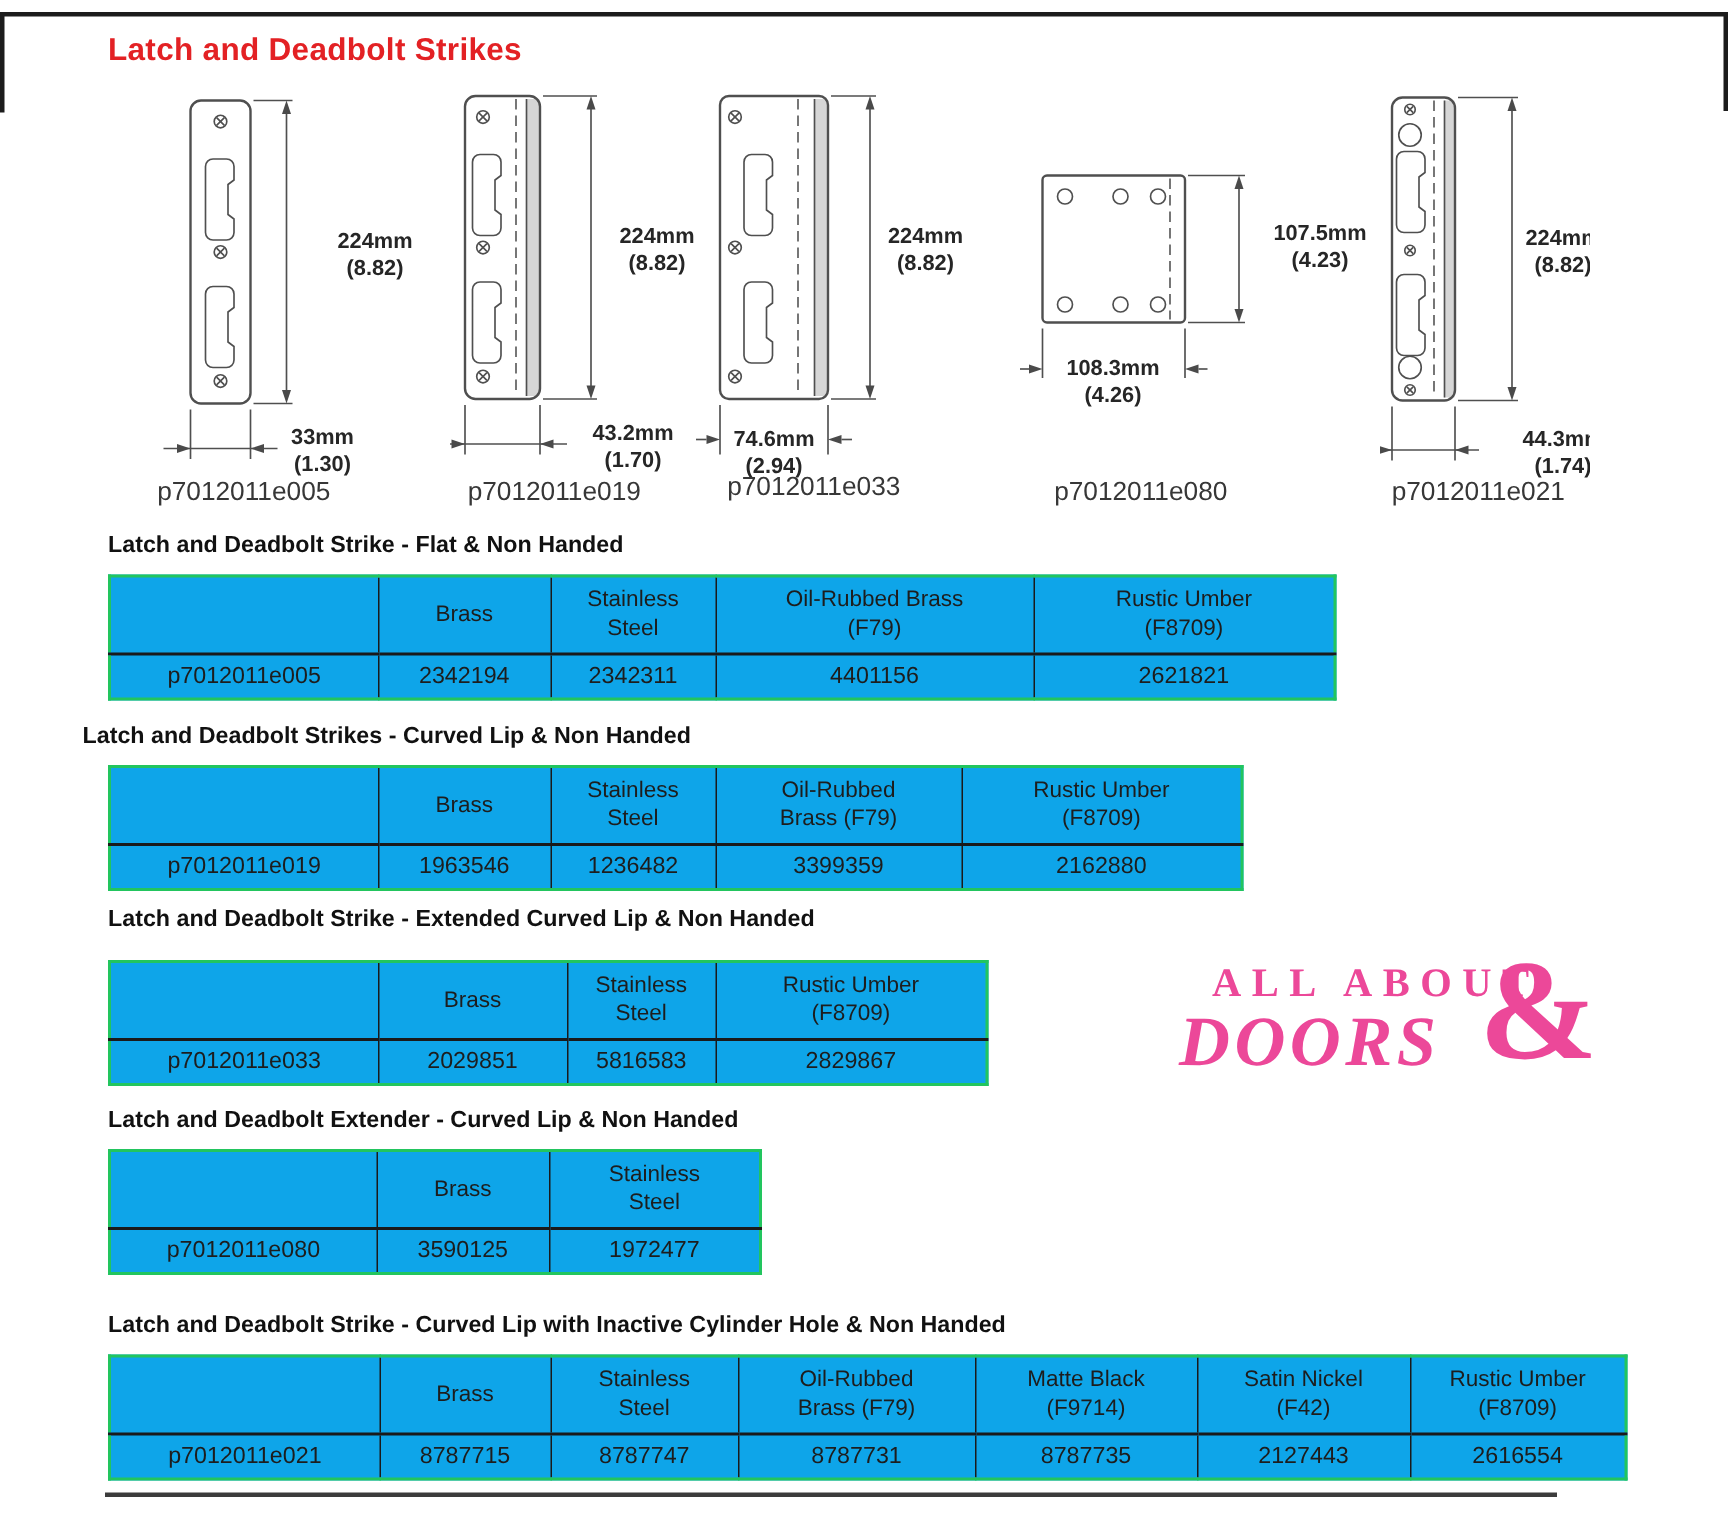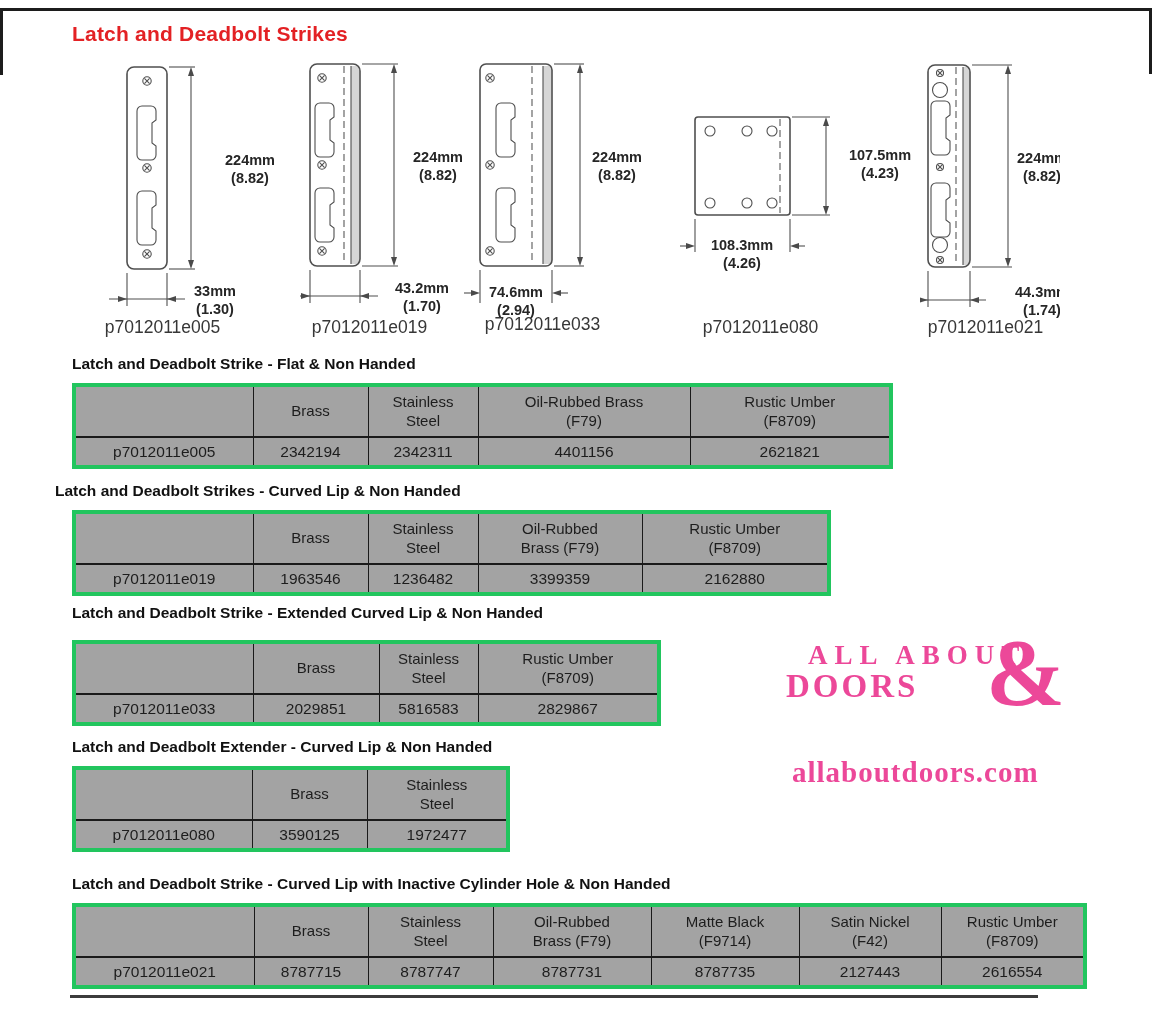--- a/index.html
+++ b/index.html
@@ -25,35 +25,35 @@
   .thick { stroke:#4f4f4f; fill:none; stroke-width:1.6px; }
   .dash  { stroke:#5a5a5a; fill:none; stroke-width:1.1px; stroke-dasharray:7 4; }
   .arrowhead { fill:#4a4a4a; stroke:none; }
   .lipfill { fill:#d6d6d6; stroke:none; }
   .dim-t { font-family:"Liberation Sans",sans-serif; font-size:14.5px; font-weight:bold; fill:#262626; text-anchor:middle; }
   .figlabel { position:absolute; width:185px; text-align:center; font-size:17.5px; color:#373737; }
   .clipfig { overflow:hidden; }
 
   
   .theading { position:absolute; font-size:15.5px; font-weight:bold; color:#111; white-space:nowrap; }
-  table.ptable { position:absolute; border-collapse:collapse; table-layout:fixed; background:#a3a3a3; border:4px solid #22c55e; }
+  table.ptable { position:absolute; border-collapse:collapse; table-layout:fixed; background:#0ea5e9; border:2px solid #22c55e; }
   .ptable th, .ptable td {
     border:1.5px solid #1a1a1a; text-align:center; vertical-align:middle;
     font-size:15px; font-weight:normal; color:#1d1d1d; padding:1px 2px;
   }
   .ptable th { white-space:pre-line; line-height:1.25; height:52px; }
   .ptable td { height:30px; font-size:15.5px; }
   .ptable thead th { border-bottom:2px solid #1a1a1a; }
 
   
   .watermark { position:absolute; left:786px; top:638px; width:366px; height:160px;
     color:#ec4899; font-family:"Liberation Serif", serif; font-weight:bold; z-index:0; }
   .wm-l1 { position:absolute; left:22px; top:2px;  font-size:27px; letter-spacing:7px; }
   .wm-amp{ position:absolute; left:200px; top:-12px; font-size:95px; line-height:1; letter-spacing:0; }
-  .wm-l2 { position:absolute; left:0px;  top:30px; font-size:33px; letter-spacing:3px; }
+  .wm-l2 { position:absolute; left:0px;  top:30px; font-size:47px; letter-spacing:3px;font-style:italic; }
   .wm-l3 { position:absolute; left:0px;  top:72px; font-size:47px; letter-spacing:2px; }
   .wm-l4 { position:absolute; left:6px;  top:118px; font-size:29px; letter-spacing:1px; }
 </style>
 </head>
 <body>
 
 <div class="abs frame-top"></div>
 <div class="abs frame-left"></div>
 <div class="abs frame-right"></div>
 
@@ -263,21 +263,20 @@
       <text class="dim-t" x="122" y="258">(1.74)</text>
     </g>
   </svg>
 </div>
 <div class="figlabel" style="left:893px; top:317px;">p7012011e021</div>
 
 <div class="watermark">
   <span class="wm-l1">ALL ABOUT</span>
   <span class="wm-amp">&amp;</span>
   <span class="wm-l2">DOORS</span>
-  <span class="wm-l4">allaboutdoors.com</span>
 </div>
 
 <div class="theading" style="left:72px; top:355px;">Latch and Deadbolt Strike - Flat &amp; Non Handed</div>
 <table class="ptable" style="left:72px; top:383px; width:817px;">
   <colgroup>
       <col style="width:179px">
       <col style="width:115px">
       <col style="width:110px">
       <col style="width:212px">
       <col style="width:201px">

